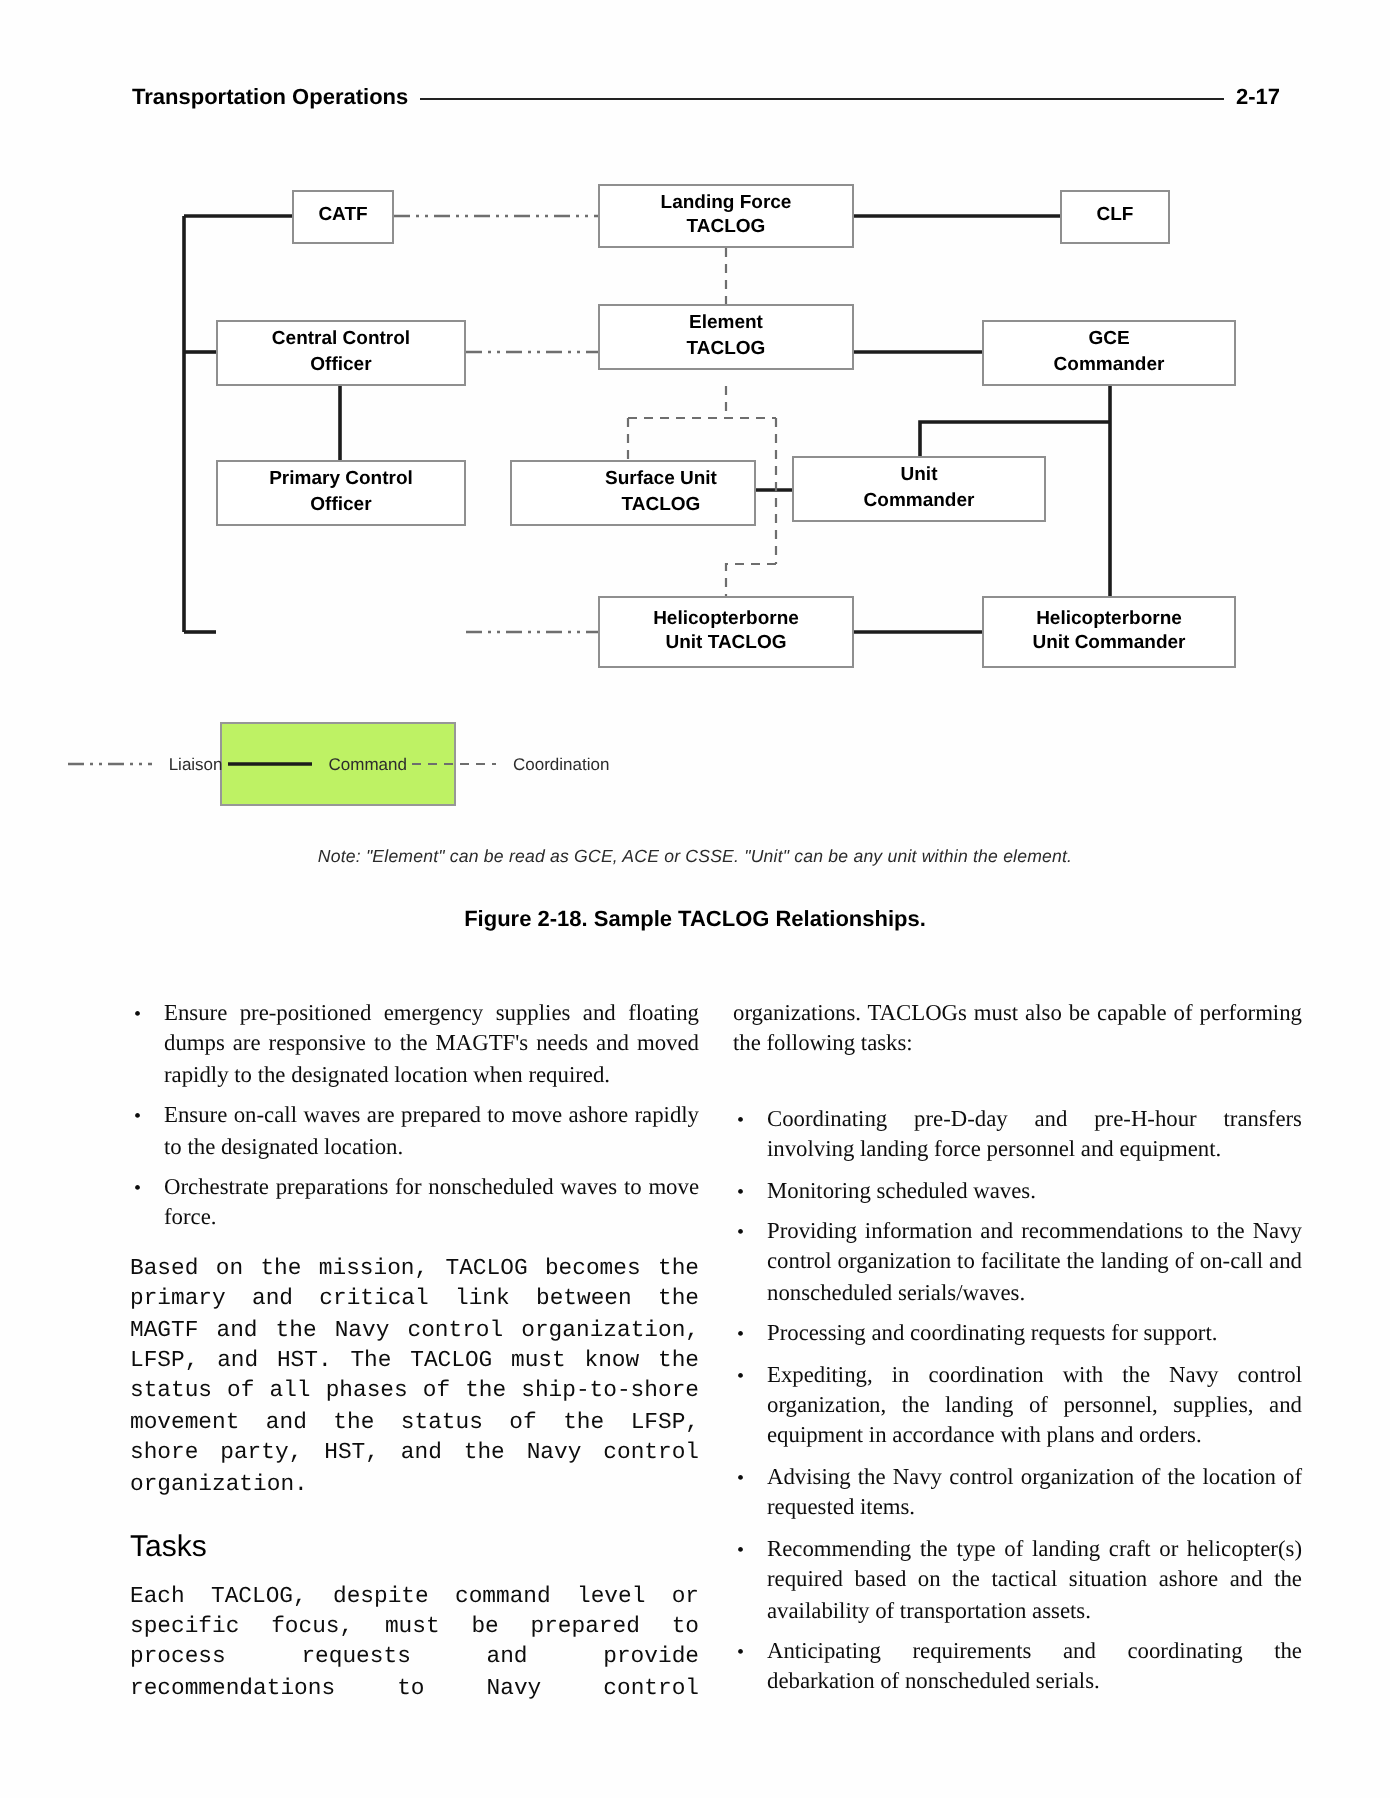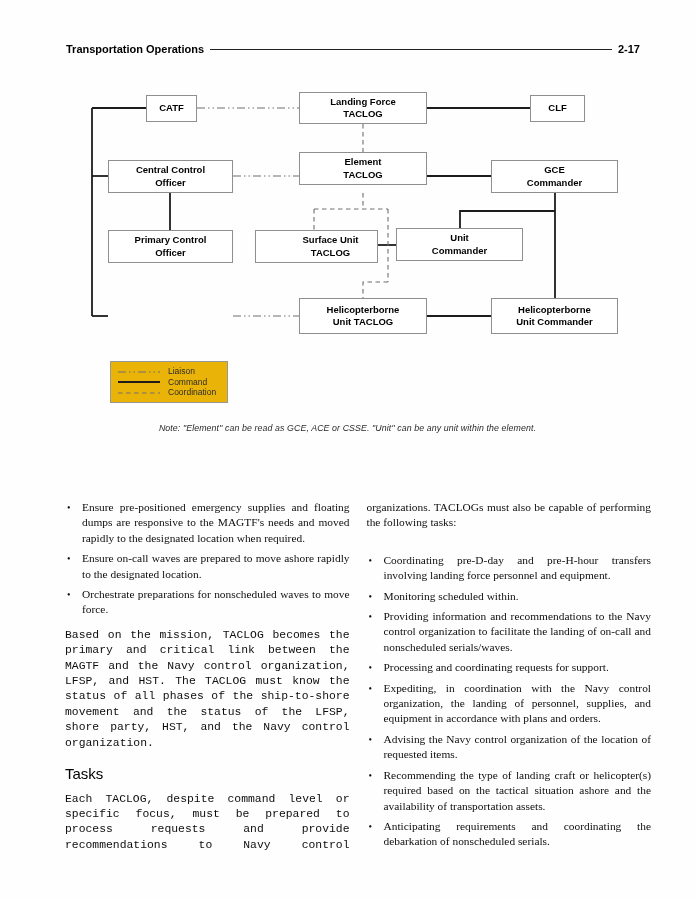--- a/index.html
+++ b/index.html
@@ -21,22 +21,22 @@
   .w-coo{stroke:#6e6e6e;stroke-width:1.1;stroke-dasharray:4.5 3.5;fill:none;}
   .dbox{
     position:absolute;background:#fff;border:1px solid #8f8f8f;
     display:flex;align-items:center;justify-content:center;text-align:center;
     font-size:9.5px;font-weight:bold;line-height:1.3;color:#000;
     white-space:pre-line;box-sizing:border-box;
   }
   
   .legend{
     position:absolute;left:110px;top:361px;width:118px;height:42px;
-    border:1px solid #979797;background:#eab308;box-sizing:border-box;
-    display:flex;flex-direction:column;justify-content:center;gap:2px;padding:3px 6px;
+    border:1px solid #979797;background:#bef264;box-sizing:border-box;
+    display:flex;flex-direction:row;justify-content:center;gap:2px;padding:3px 6px;
   }
   .lg-row{display:flex;align-items:center;gap:7px;}
   .lg-row svg{flex:0 0 auto;}
   .lg-label{font-size:8.5px;color:#2c2c2c;line-height:1;}
   
   .note{
     position:absolute;left:0;right:0;top:423px;text-align:center;
     font-size:8.8px;font-style:italic;color:#2a2a2a;letter-spacing:.1px;
   }
   .caption{
@@ -144,20 +144,21 @@
     </div>
     <div class="lg-row">
       <svg width="44" height="6">
           <line class="w-coo" x1="1" y1="3" x2="43" y2="3"></line>
         </svg>
       <span class="lg-label">Coordination</span>
     </div>
   </div>
 
   <div class="note">Note:  "Element" can be read as GCE, ACE or CSSE.  "Unit" can be any unit within the element.</div>
+  <div class="caption">Figure 2-18. Sample TACLOG Relationships.</div>
 
   <div class="body">
 
     <div class="col">
       <div class="bli">
         <span class="dot">•</span>
         <span class="btxt">Ensure pre-positioned emergency supplies and floating dumps are responsive to the MAGTF's needs and moved rapidly to the designated location when required.</span>
       </div>
       <div class="bli">
         <span class="dot">•</span>
@@ -173,21 +174,21 @@
     </div>
 
     <div class="col">
       <p class="intro">organizations. TACLOGs must also be capable of performing the following tasks:</p>
       <div class="bli" style="margin-top:10px;">
         <span class="dot">•</span>
         <span class="btxt">Coordinating pre-D-day and pre-H-hour transfers involving landing force personnel and equipment.</span>
       </div>
       <div class="bli">
         <span class="dot">•</span>
-        <span class="btxt">Monitoring scheduled within.</span>
+        <span class="btxt">Monitoring scheduled waves.</span>
       </div>
       <div class="bli">
         <span class="dot">•</span>
         <span class="btxt">Providing information and recommendations to the Navy control organization to facilitate the landing of on-call and nonscheduled serials/waves.</span>
       </div>
       <div class="bli">
         <span class="dot">•</span>
         <span class="btxt">Processing and coordinating requests for support.</span>
       </div>
       <div class="bli">

